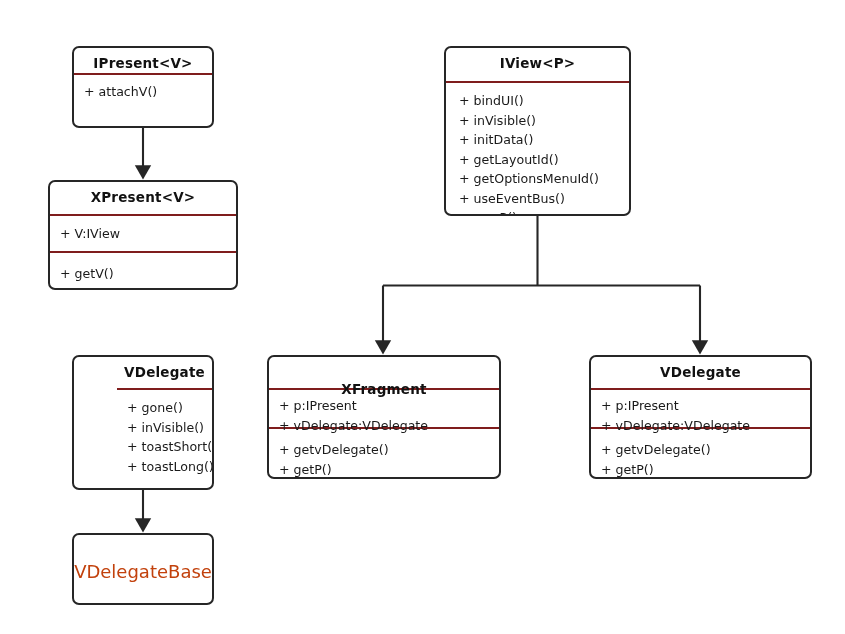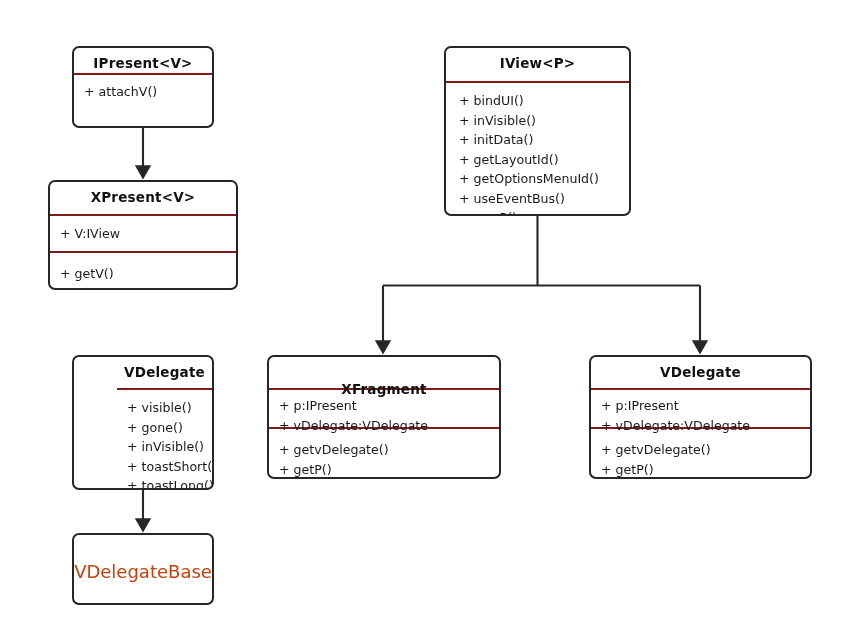--- a/index.html
+++ b/index.html
@@ -157,21 +157,20 @@
       <div class="member-row">+ useEventBus()</div>
       <div class="member-row">+ newP()</div>
     </div>
   </div>
 
   <div class="uml-class" id="class-vdelegate">
     <div class="uml-compartment first c-title">
       <div class="uml-title">VDelegate</div>
     </div>
     <div class="uml-compartment c-methods uml-members">
-      <div class="member-row">+ visible()</div>
       <div class="member-row">+ gone()</div>
       <div class="member-row">+ inVisible()</div>
       <div class="member-row">+ toastShort()</div>
       <div class="member-row">+ toastLong()</div>
     </div>
   </div>
 
   <div class="uml-class" id="class-xfragment">
     <div class="uml-compartment first c-title">
       <div class="uml-title">XFragment</div>

